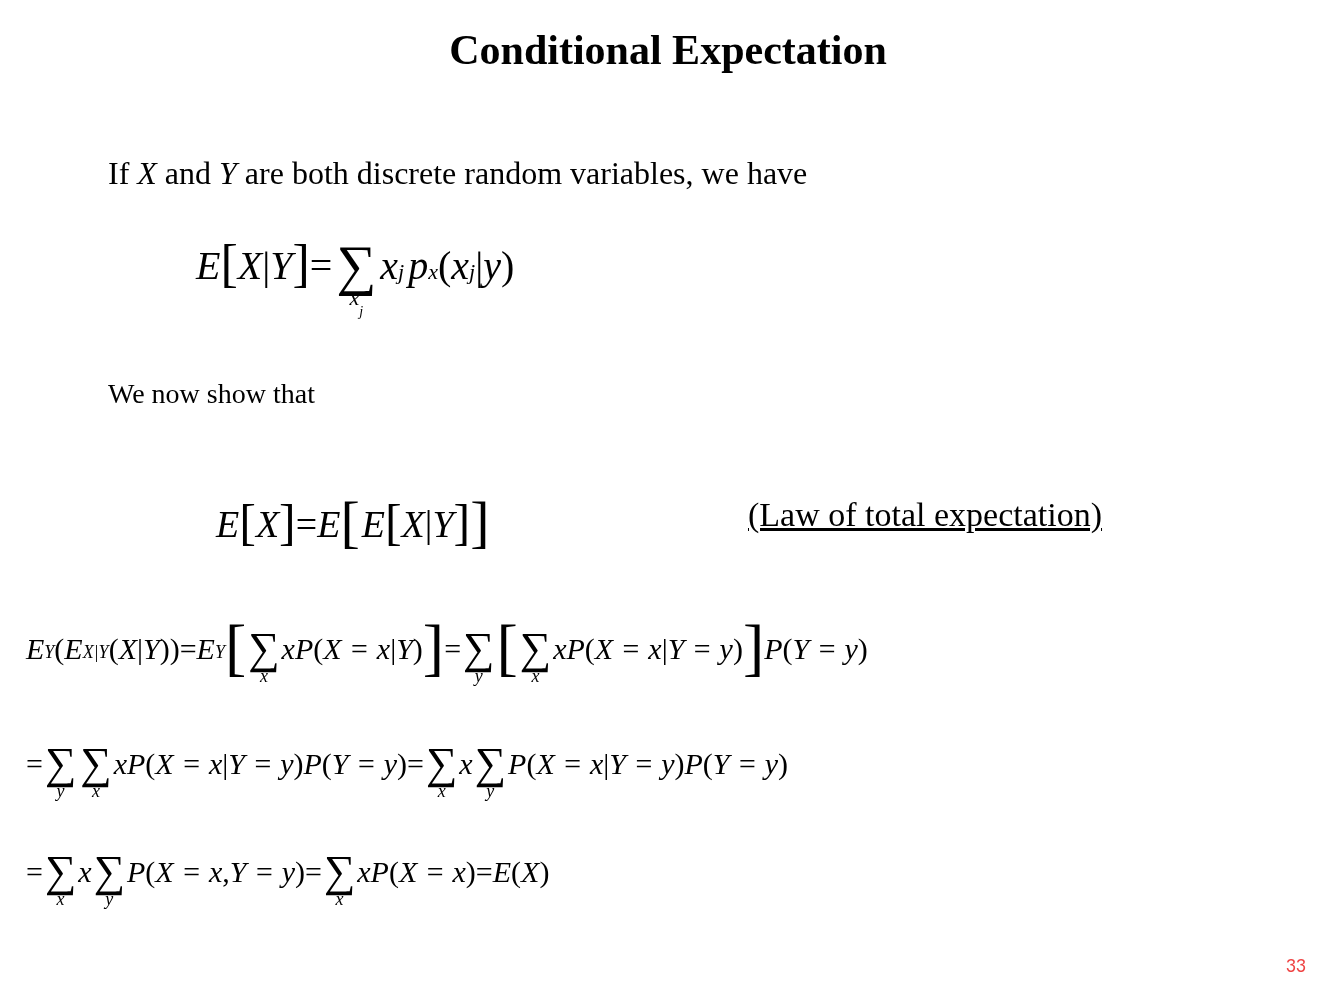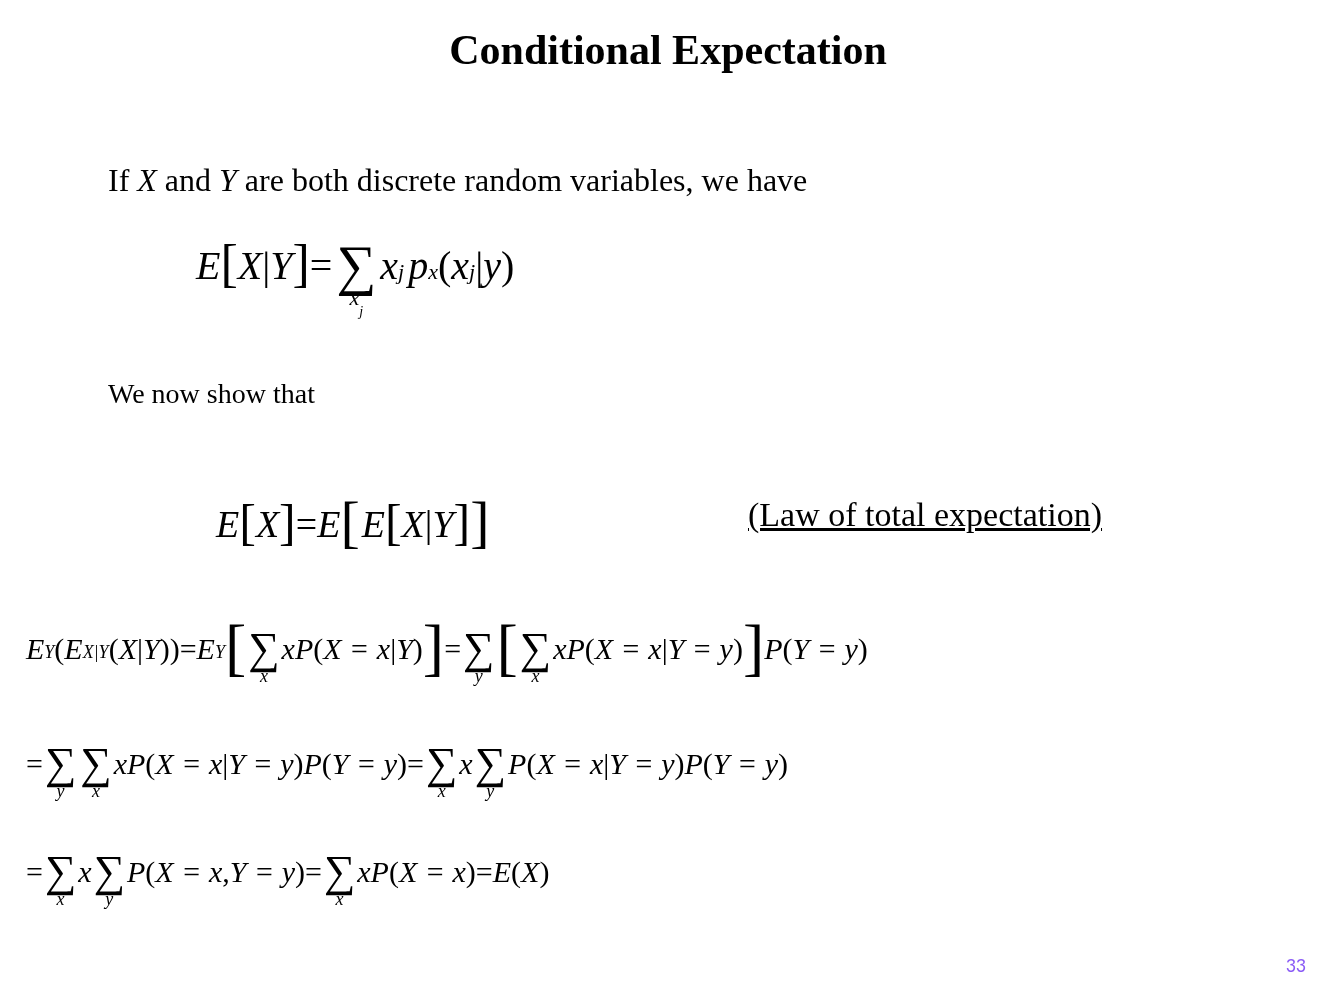--- a/index.html
+++ b/index.html
@@ -23,21 +23,21 @@
     position: absolute;
     top: 26px;
     left: 0;
     width: 100%;
     text-align: center;
     font-weight: bold;
     font-size: 42px;
   }
   .body-text-1 {
     position: absolute;
-    top: 162px;
+    top: 155px;
     left: 108px;
     font-size: 32px;
   }
   .body-text-2 {
     position: absolute;
     top: 378px;
     left: 108px;
     font-size: 28px;
   }
   .italic { font-style: italic; }
@@ -145,21 +145,21 @@
   }
   .d1 { top: 620px; }
   .d2 { top: 742px; }
   .d3 { top: 850px; }
   .page-number {
     position: absolute;
     bottom: 20px;
     right: 30px;
     font-family: Calibri, Arial, sans-serif;
     font-size: 20px;
-    color: #8b5cf6;
+    color: #ef4444;
   }
 </style>
 </head>
 <body>
 
 <div class="slide">
 
   <div class="title">Conditional Expectation</div>
 
   <div class="body-text-1">

